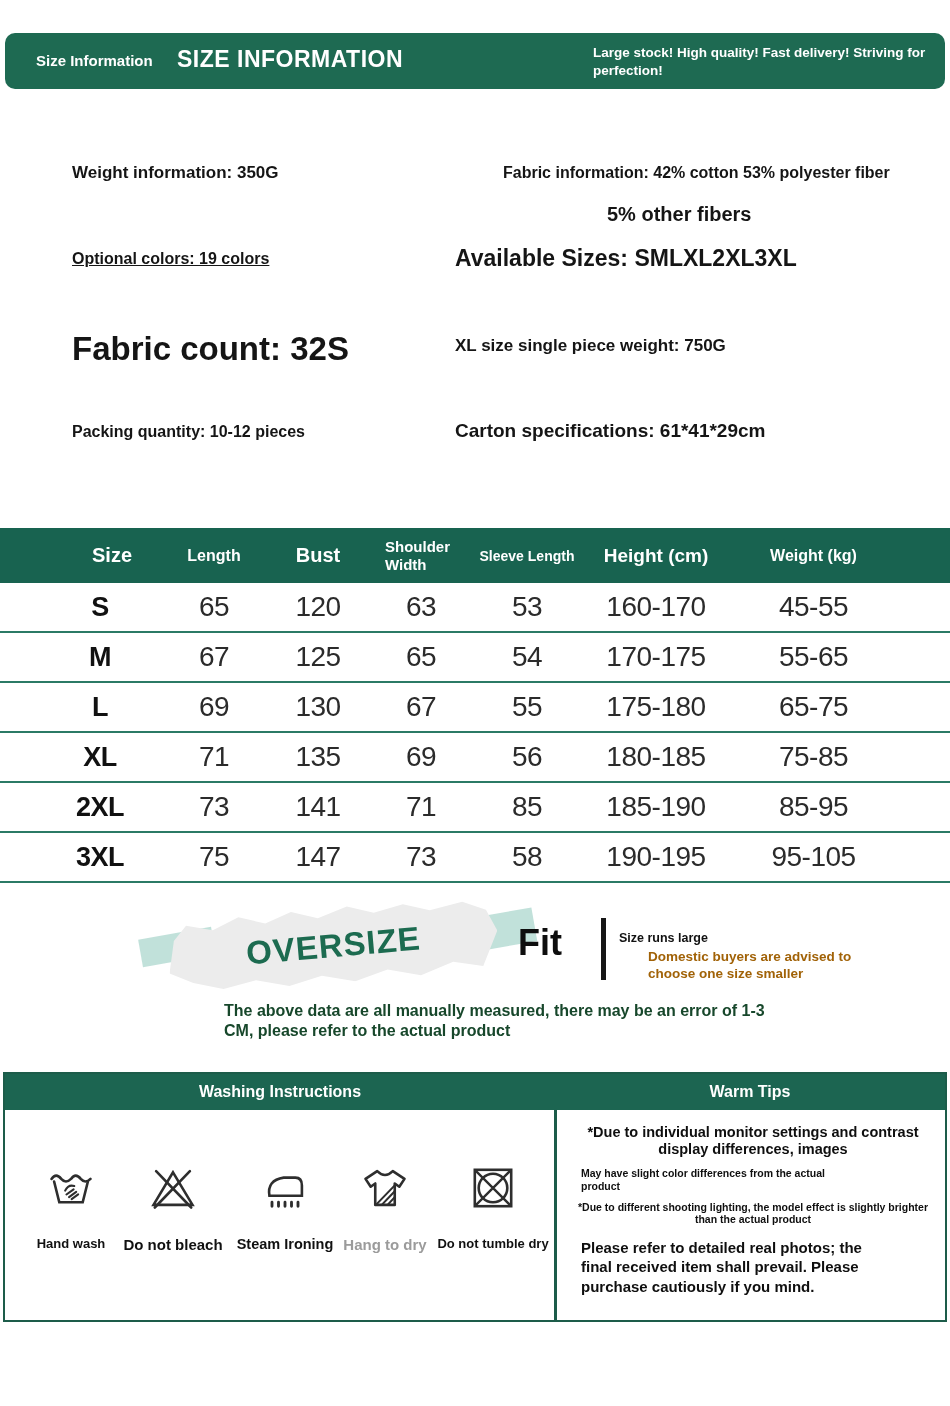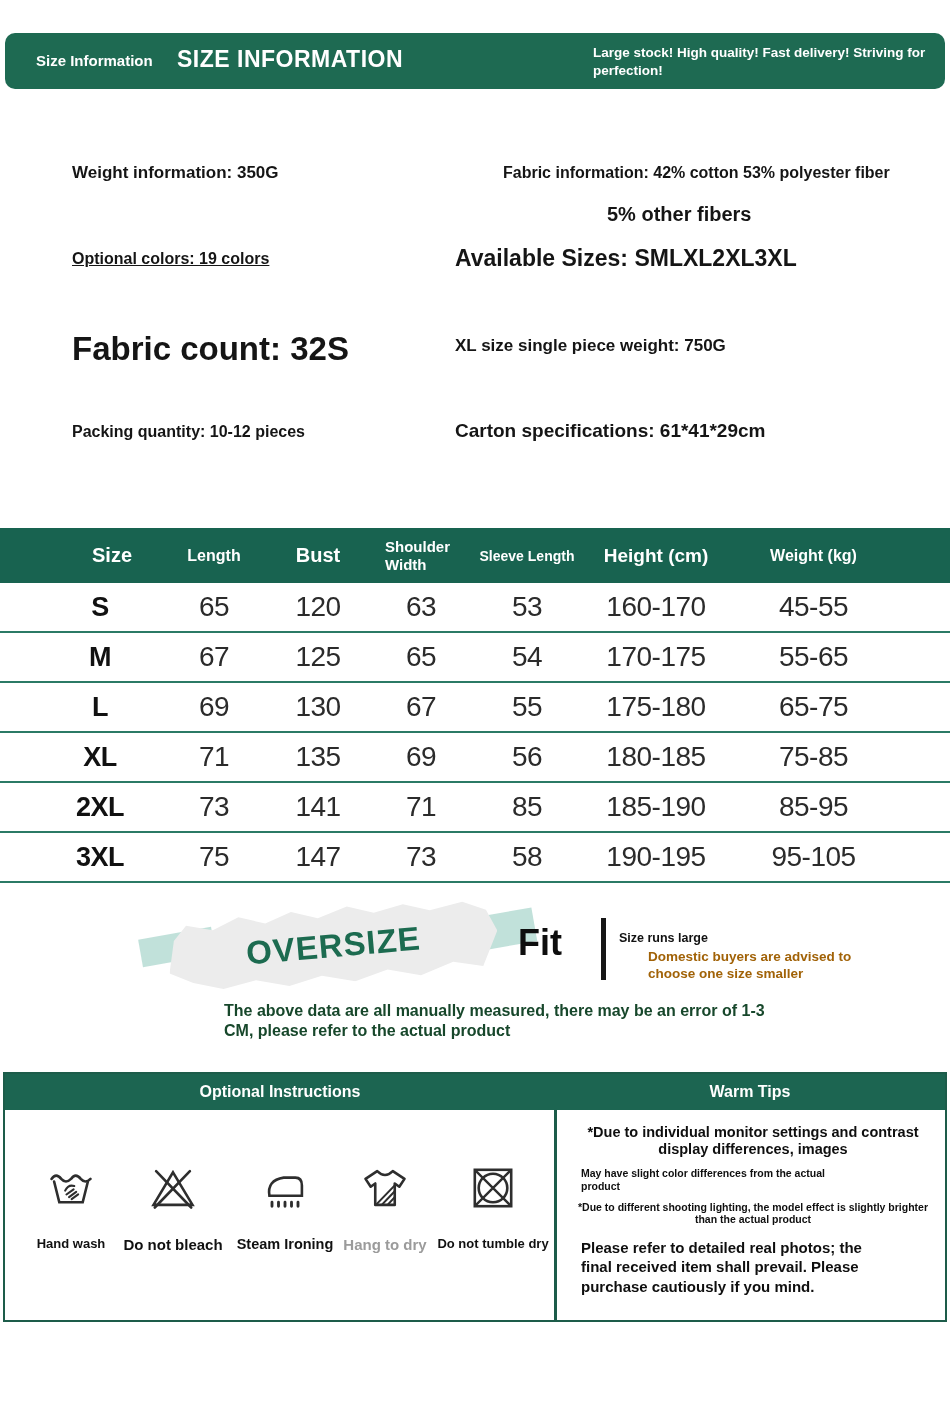--- a/index.html
+++ b/index.html
@@ -177,21 +177,21 @@
     <span class="paper-text">OVERSIZE</span>
   </div>
   <div class="fit-label">Fit</div>
   <div class="fit-divider"></div>
   <div class="fit-note1">Size runs large</div>
   <div class="fit-note2">Domestic buyers are advised to choose one size smaller</div>
   <div class="disclaimer">The above data are all manually measured, there may be an error of 1-3 CM, please refer to the actual product</div>
 
   <div class="care-box">
     <div class="care-head">
-      <div class="ch-left">Optional Instructions</div>
+      <div class="ch-left">Washing Instructions</div>
       <div class="ch-right">Warm Tips</div>
     </div>
     <div class="care-divider"></div>
 
     <div class="care-item" id="ci-0">
       <span>
         <svg width="52" height="52" viewBox="0 0 40 40" fill="none" stroke="#2e2e2e" stroke-width="2" stroke-linecap="round">
           <path d="M5 13 q3.5 -5 7.5 0 q3.5 4 7.5 0 q3.5 -5 7.5 0 q3.5 4 7.5 0"></path>
           <path d="M7 15 L11 31 L29 31 L33 15"></path>
           <path d="M15.5 22 q2.5 -5 7 -3.5" stroke-width="1.6"></path>

